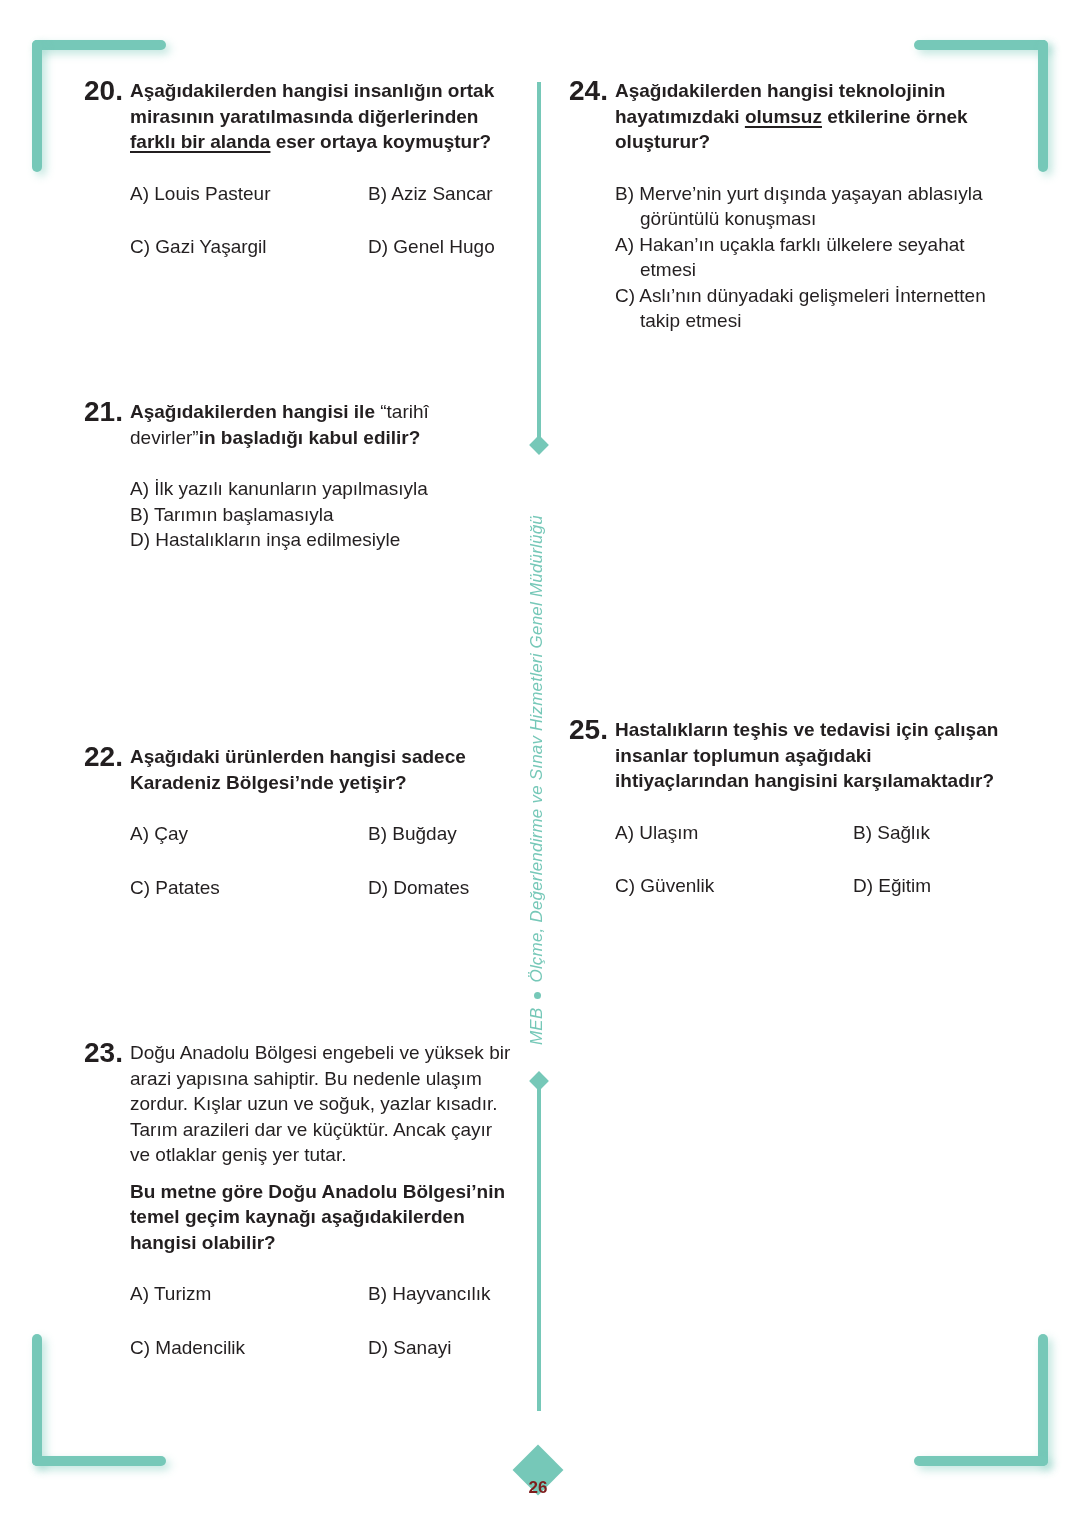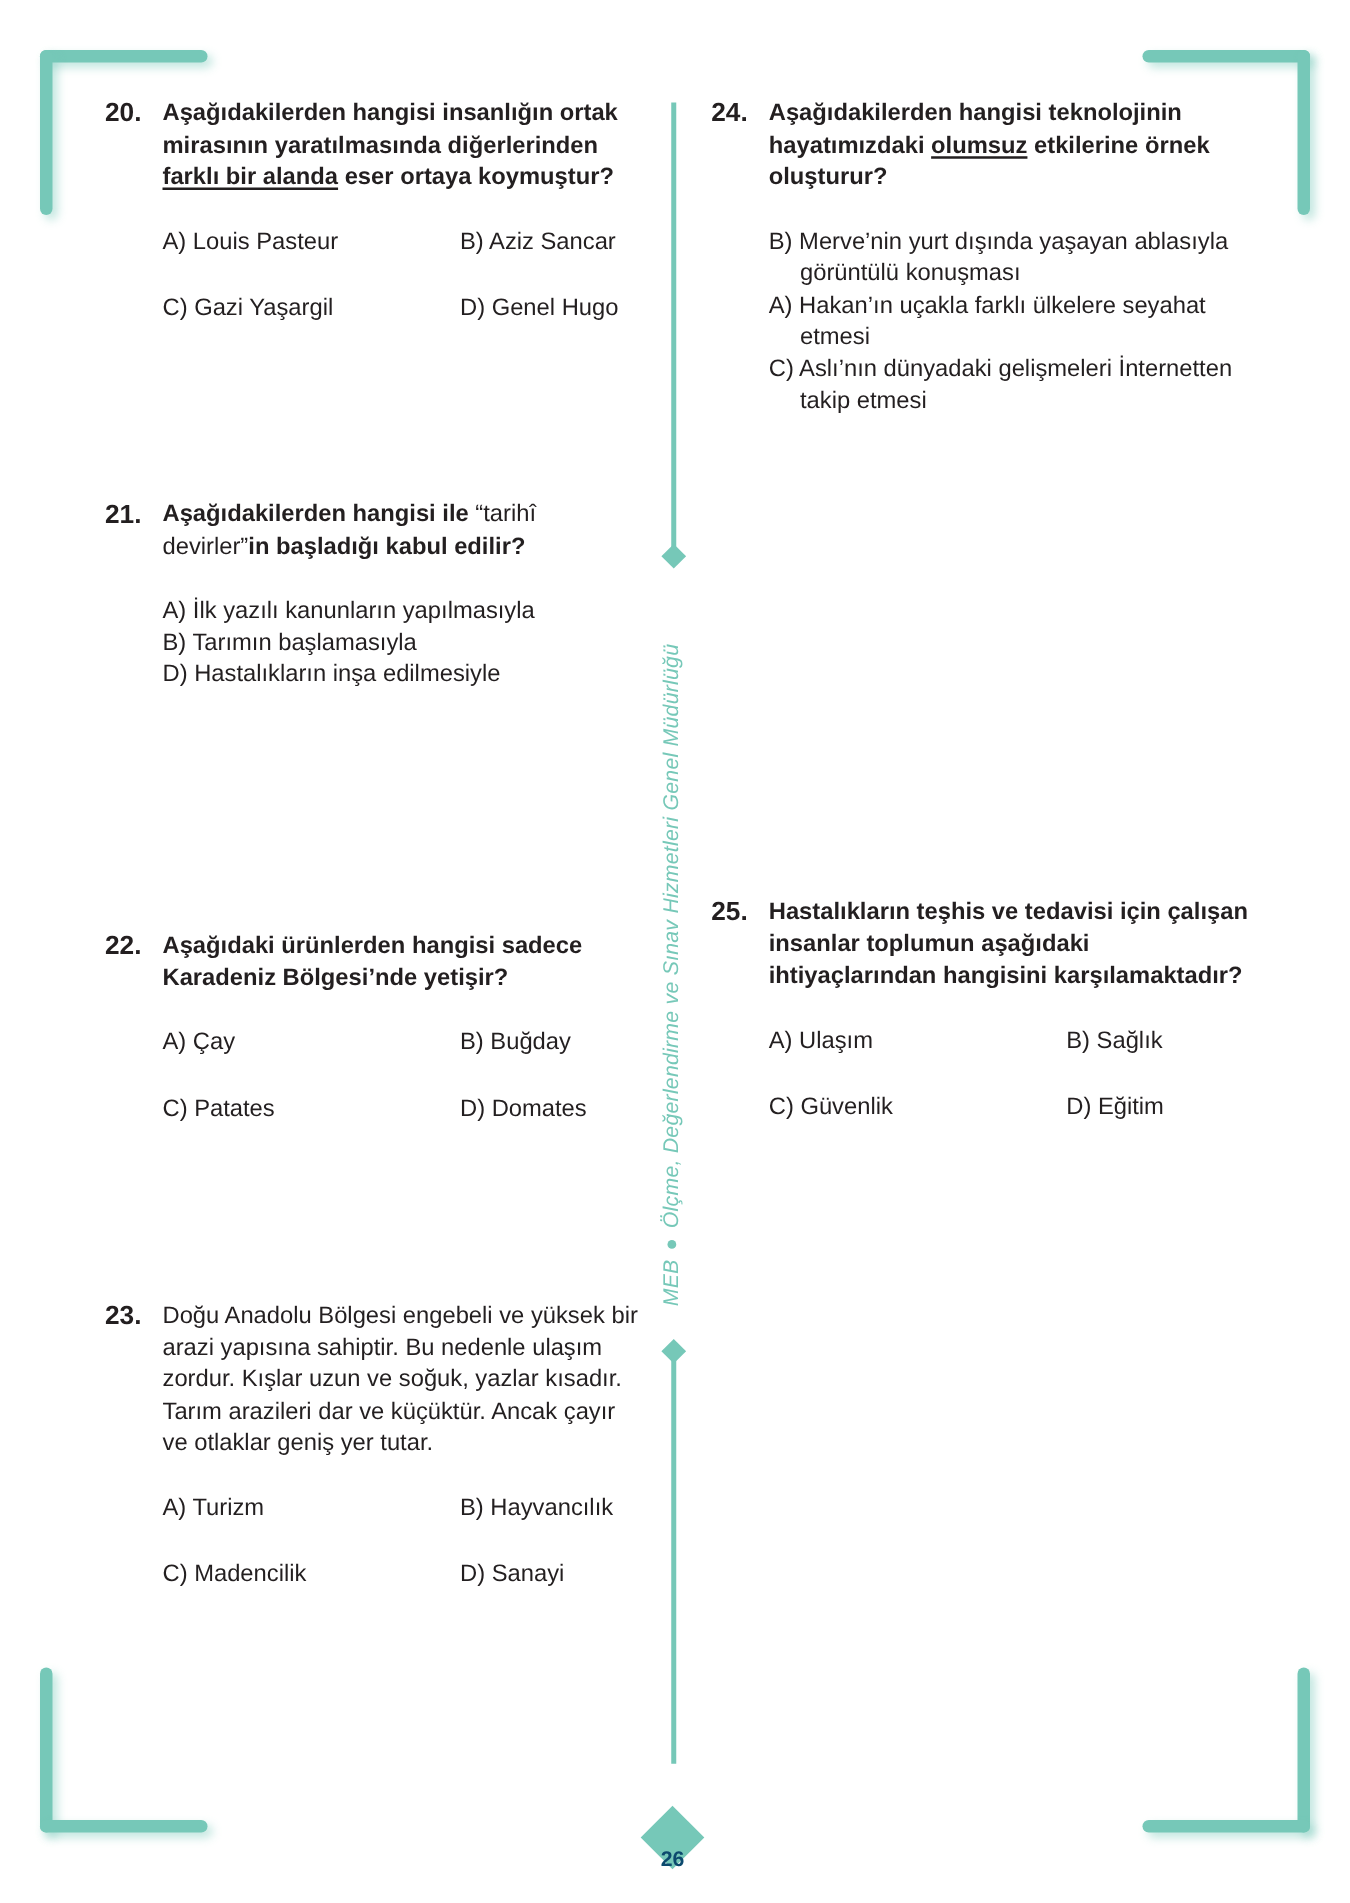--- a/index.html
+++ b/index.html
@@ -10,32 +10,32 @@
          box-shadow: 4px 4px 8px rgba(118,200,184,0.45); }
   .divider { position: absolute; left: 537px; width: 4px; background: #76c8b8; }
   .diamond { position: absolute; width: 14px; height: 14px; background: #76c8b8;
              transform: rotate(45deg); }
   .side-text { position: absolute; left: 527px; top: 1045px; transform-origin: 0 0;
                transform: rotate(-90deg); white-space: nowrap; font-style: italic;
                font-size: 17px; color: #76c8b8; letter-spacing: 0.2px; }
   .side-text .dot { display: inline-block; width: 7px; height: 7px; border-radius: 50%;
                     background: #76c8b8; margin: 0 9px; vertical-align: middle; }
   .q { position: absolute; font-size: 19px; line-height: 25.5px; }
-  .qnum { position: absolute; left: 0; top: 0; font-weight: bold; font-size: 21px; }
+  .qnum { position: absolute; left: 0; top: 0; font-weight: bold; font-size: 28px; }
   .qbody { margin-left: 46px; }
   .stem { font-weight: bold; }
   .stem .normal { font-weight: normal; }
   .stem u { text-decoration-thickness: 2px; text-underline-offset: 3px; }
   .opts { margin-top: 26px; }
   .grid2 { display: grid; grid-template-columns: 210px 200px; gap: 28px; }
   .opt-line { padding-left: 25px; text-indent: -25px; }
   .page-num { position: absolute; left: 520px; top: 1452px; width: 36px; height: 36px;
               display: flex; align-items: center; justify-content: center; }
   .page-num .bg { position: absolute; inset: 0; background: #76c8b8; transform: rotate(45deg); }
-  .page-num span.t { position: relative; color: #0c4a6e; font-weight: bold; font-size: 17px; margin-top: 36px; }
+  .page-num span.t { position: relative; color: #7f1d1d; font-weight: bold; font-size: 17px; margin-top: 36px; }
   .para { font-weight: normal; }
 </style>
 </head>
 <body>
 
 <div class="corner">
   <div class="bar" style="left:32px; top:40px; width:134px; height:10px;"></div>
   <div class="bar" style="left:32px; top:40px; width:10px; height:132px;"></div>
 </div>
 <div class="corner">
@@ -95,20 +95,21 @@
       <div>C) Patates</div>
       <div>D) Domates</div>
     </div>
   </div>
 </div>
 
 <div class="q" style="left:84px; top:1040px; width:440px;">
   <div class="qnum">23.</div>
   <div class="qbody" style="width:382px;">
     <div class="para">Doğu Anadolu Bölgesi engebeli ve yüksek bir arazi yapısına sahiptir. Bu nedenle ulaşım zordur. Kışlar uzun ve soğuk, yazlar kısadır. Tarım arazileri dar ve küçüktür. Ancak çayır ve otlaklar geniş yer tutar.</div>
+    <div class="stem" style="margin-top:11px;">Bu metne göre Doğu Anadolu Bölgesi’nin temel geçim kaynağı aşağıdakilerden hangisi olabilir?</div>
     <div class="opts grid2">
       <div>A) Turizm</div>
       <div>B) Hayvancılık</div>
       <div>C) Madencilik</div>
       <div>D) Sanayi</div>
     </div>
   </div>
 </div>
 
 <div class="q" style="left:569px; top:78px; width:440px;">

